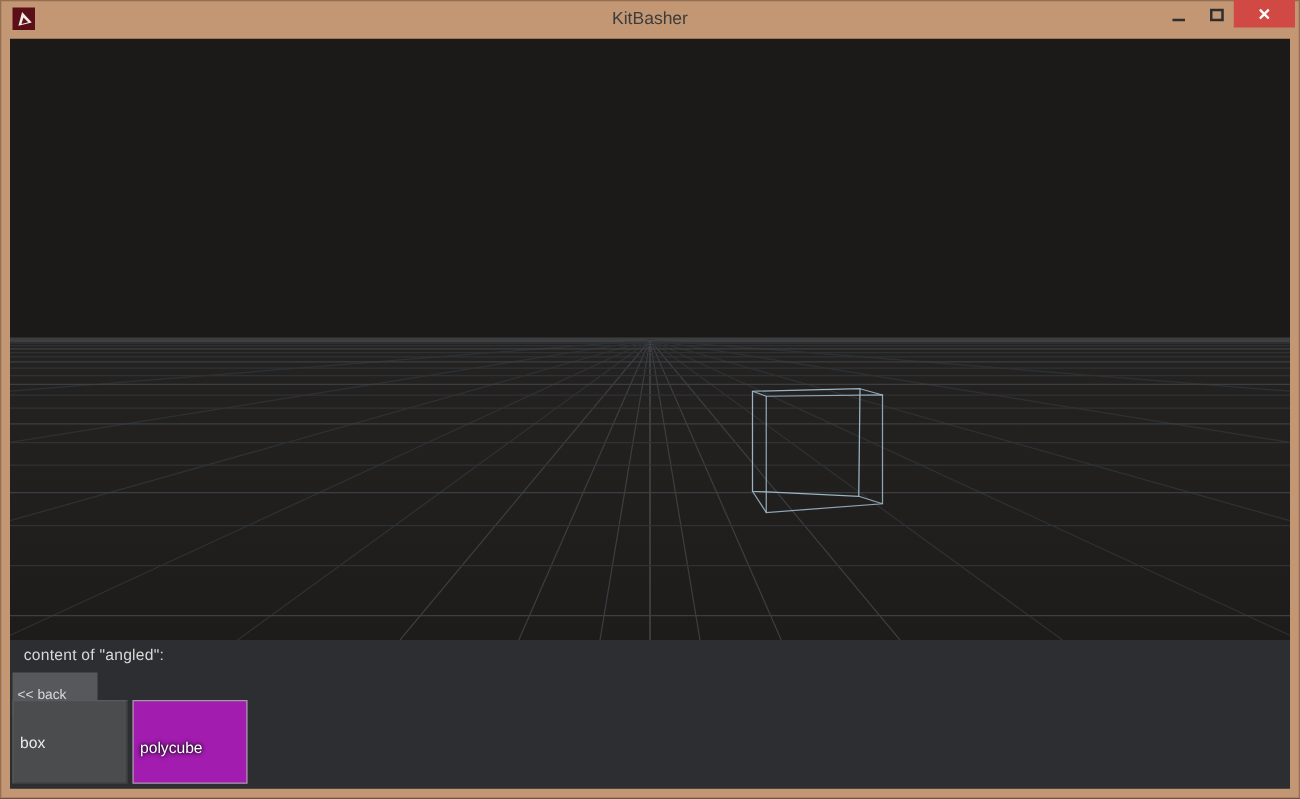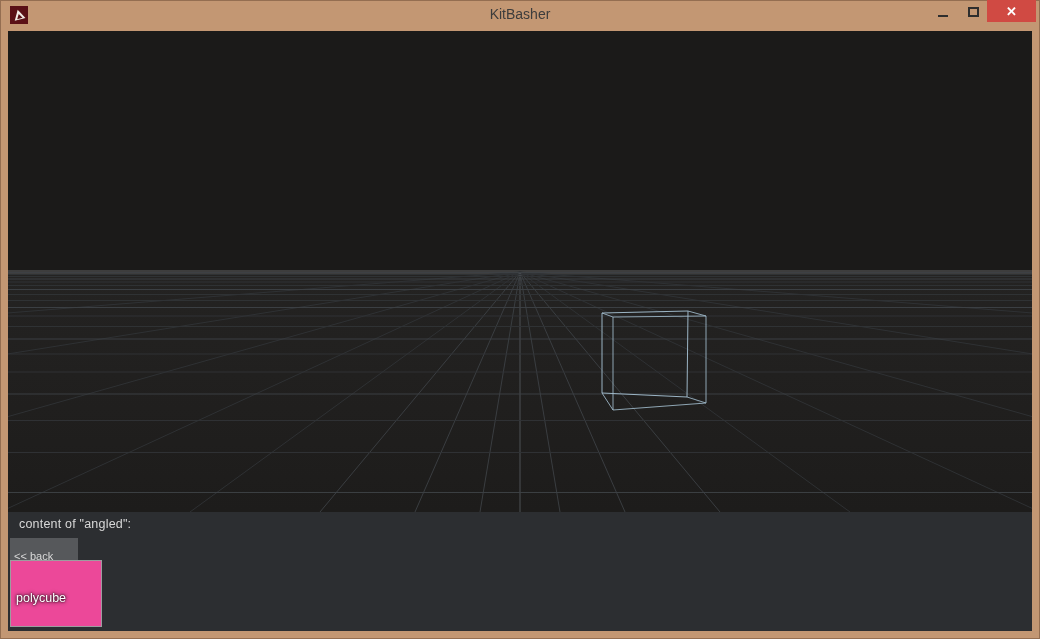--- a/index.html
+++ b/index.html
@@ -58,21 +58,21 @@
   }
   .items { position:absolute; left:2px; top:48px; display:flex; gap:4px; }
   .item-btn {
     width:92px; height:67px;
     background:#4a4c4e; border:1px solid #57595c; border-right-color:#3a3c3e; border-bottom-color:#3a3c3e;
     color:#ececec; font-size:12.5px;
     display:flex; align-items:center; justify-content:flex-start; padding-left:5px;
     cursor:pointer; font-family:"Liberation Sans", sans-serif;
   }
   .item-btn.active {
-    background:#ec4899; border-color:#9c9d9f;
+    background:#a21caf; border-color:#9c9d9f;
     color:#ffffff; text-shadow:0 0 4px rgba(0,0,0,.9), 0 0 2px rgba(0,0,0,.9);
     align-items:center; padding-top:8px;
   }
 </style>
 </head>
 <body>
 
 <div class="window">
 
   <div class="titlebar">
@@ -154,17 +154,18 @@
           <line x1="679" y1="366" x2="698" y2="372" stroke="#a2bdce" stroke-width="1" opacity="0.85"></line>
           <line x1="594" y1="362" x2="605" y2="379" stroke="#a2bdce" stroke-width="1" opacity="0.85"></line>
         </g>
     </svg>
   </div>
 
   <div class="panel">
     <div class="panel-label">content of "angled":</div>
     <button class="back-button">&lt;&lt; back</button>
     <div class="items">
+      <button class="item-btn">box</button>
       <button class="item-btn active">polycube</button>
     </div>
   </div>
 
 </div>
 
 </body></html>

